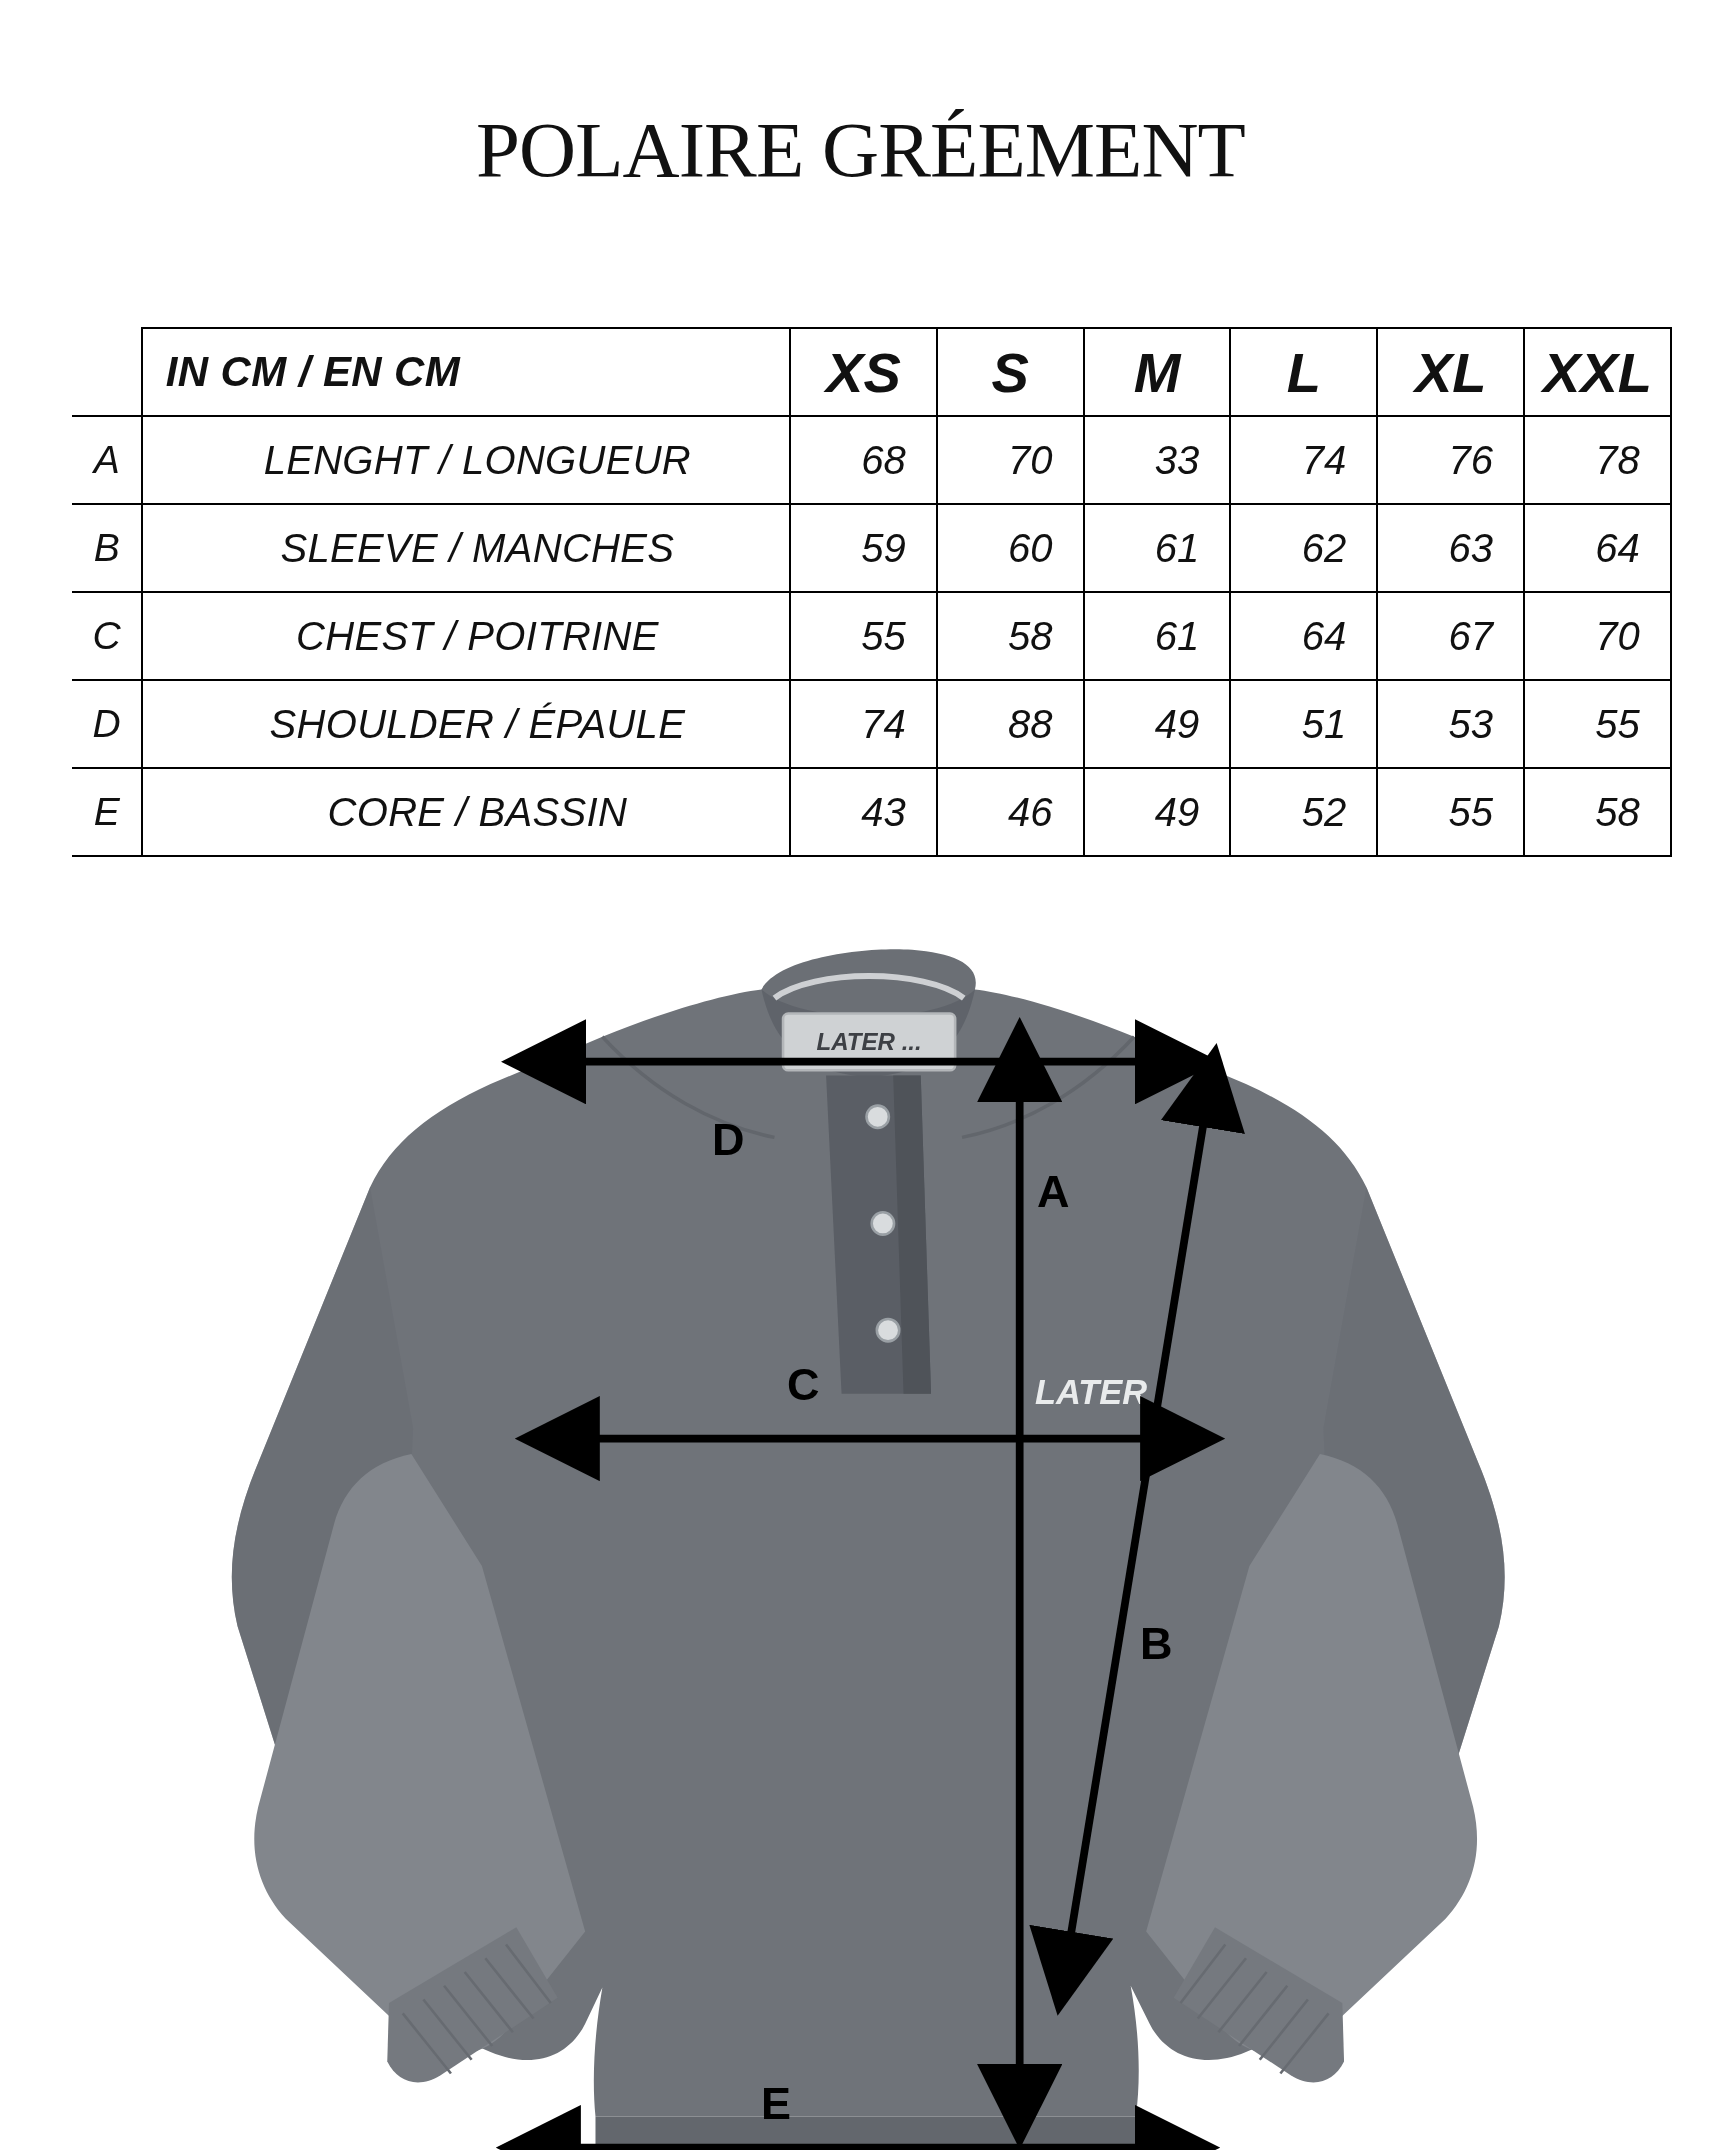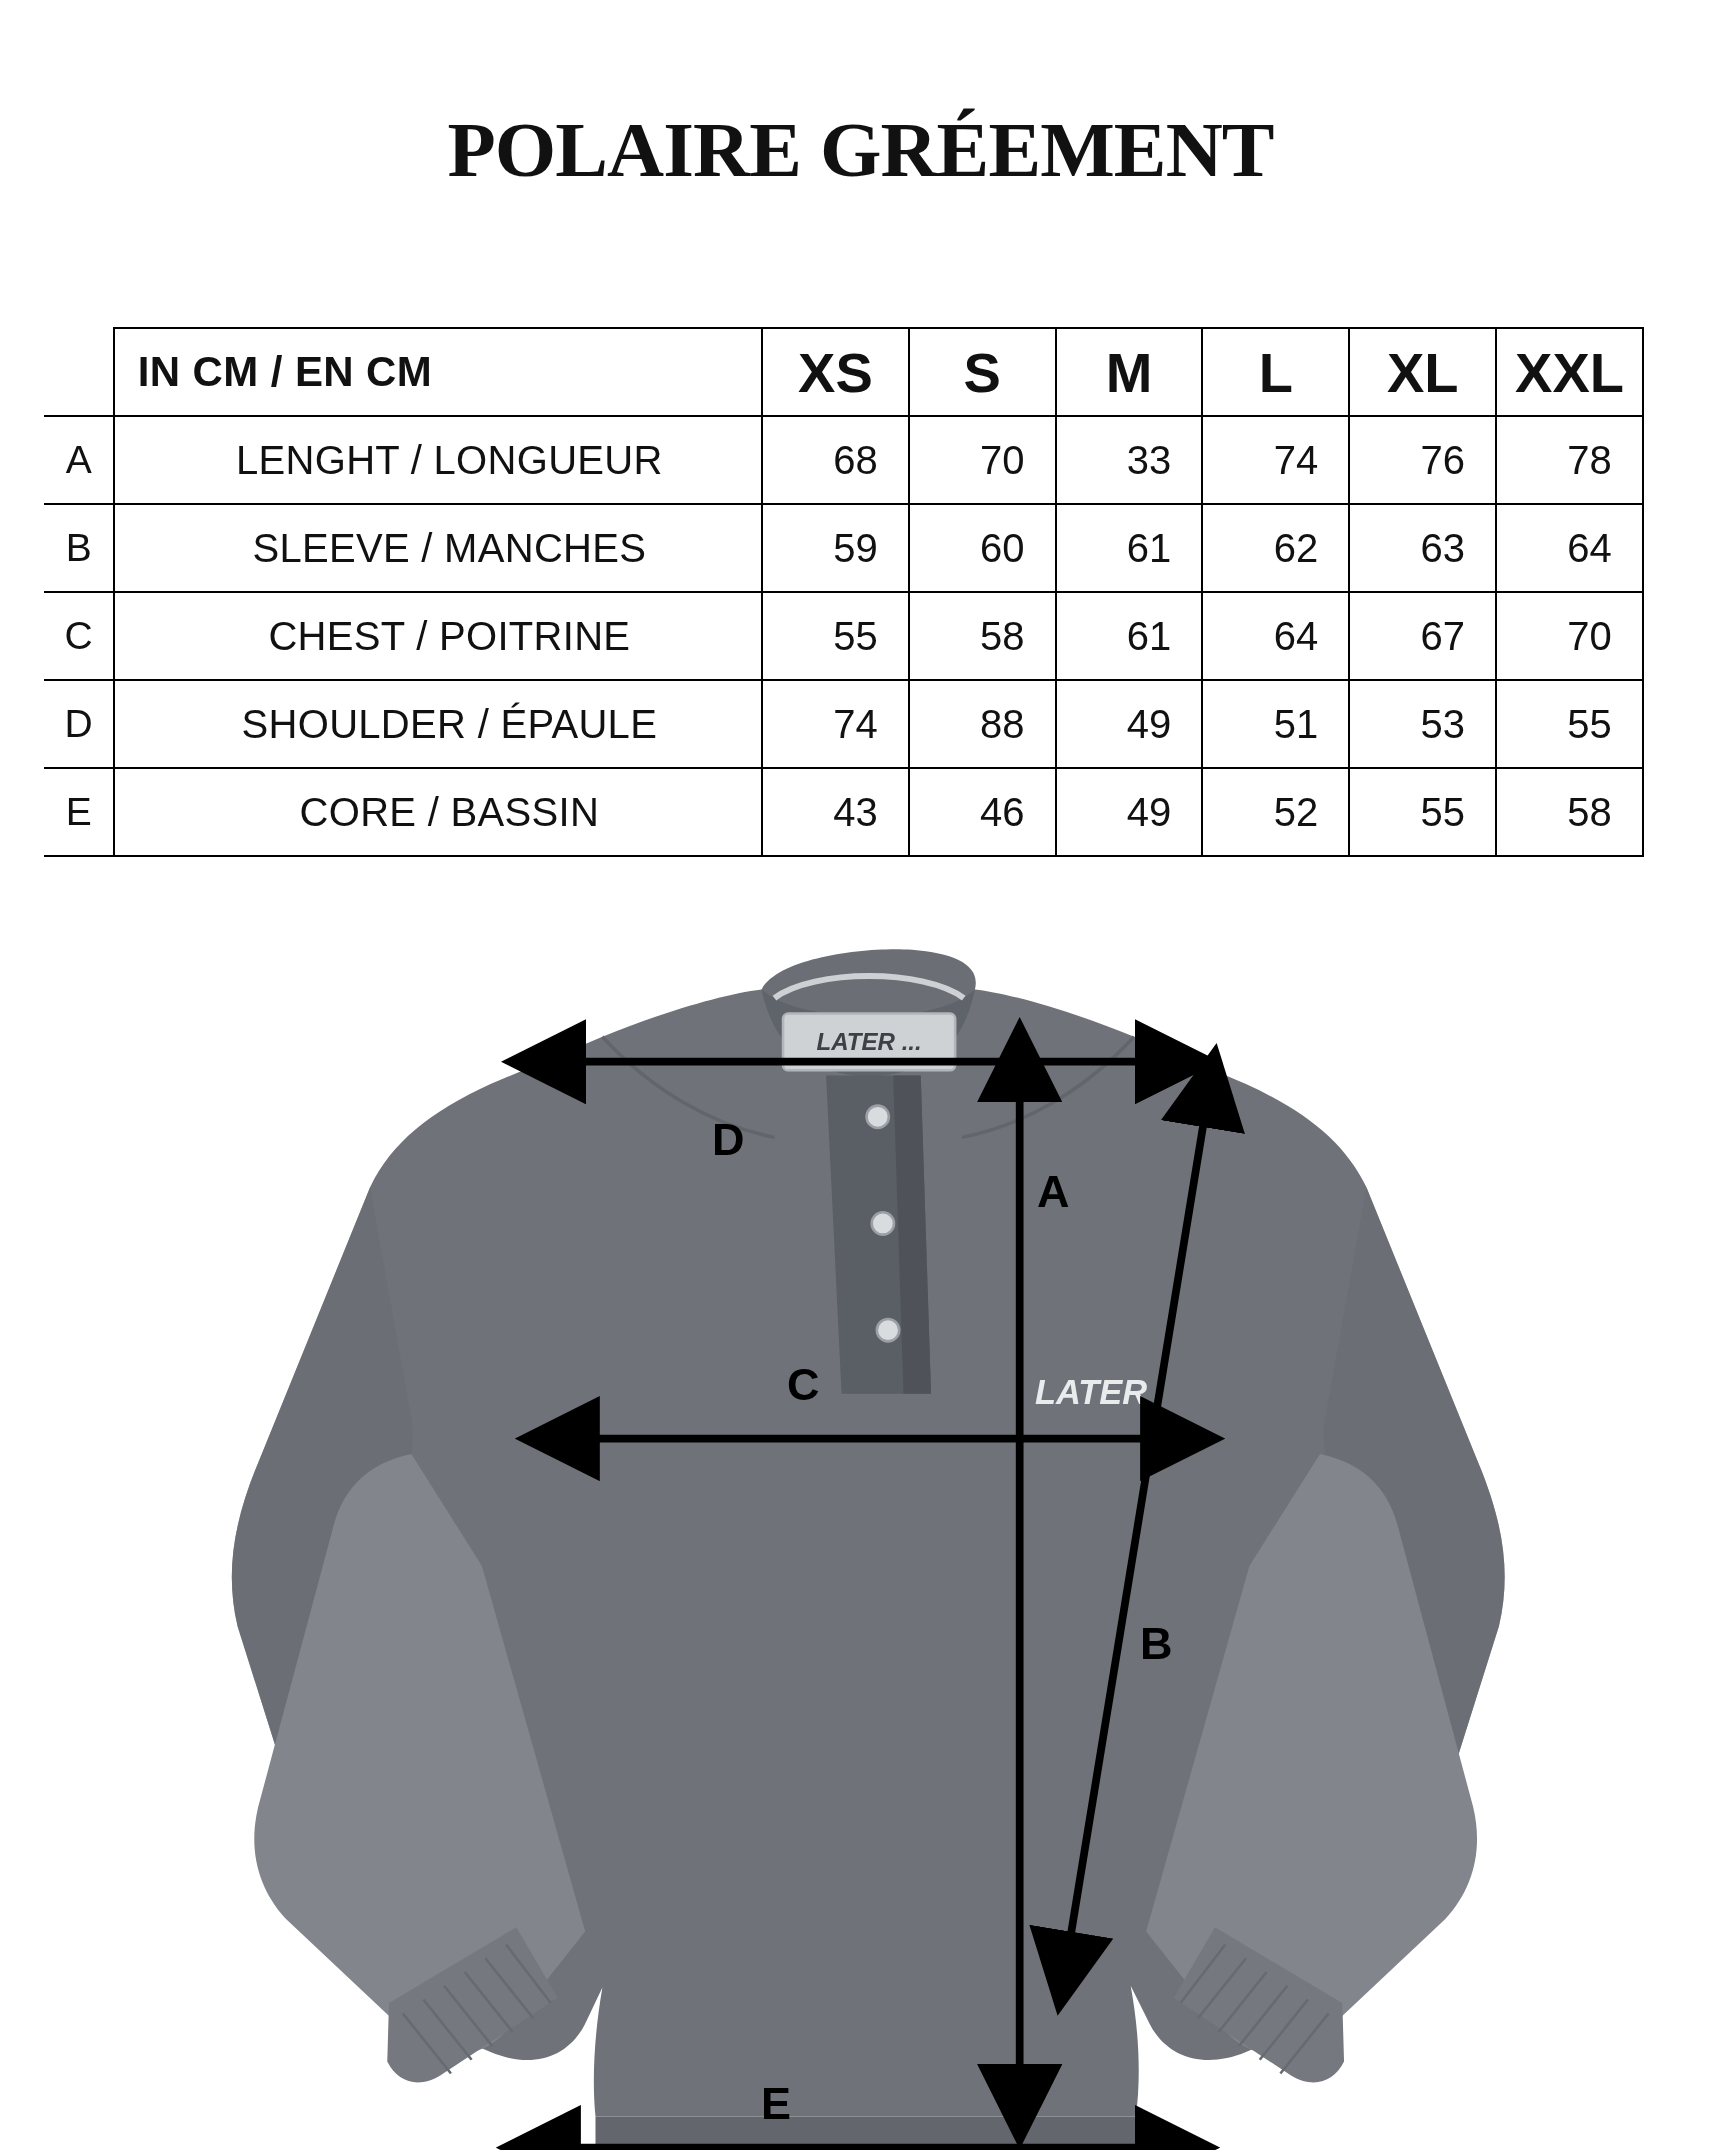--- a/index.html
+++ b/index.html
@@ -13,34 +13,35 @@
     font-family: "Liberation Sans", sans-serif;
     color: #111111;
     position: relative;
     overflow: hidden;
   }
 
   
   .title {
     text-align: center;
     font-family: "Liberation Serif", serif;
-    font-weight: bold;
+    font-weight: normal;
     font-size: 79px;
     letter-spacing: -0.9px;
     margin: 0;
     padding-top: 110px;
     line-height: 1;
   }
 
   
   .table-wrap {
     position: absolute;
-    left: 44px;
+    left: 72px;
     top: 327px;
     width: 1600px;
+    font-style: italic;
   }
   table.size-table {
     border-collapse: collapse;
     width: 1600px;
     table-layout: fixed;
   }
   table.size-table td, table.size-table th {
     border: 2.6px solid #000000;
     height: 86px;
     font-family: "Liberation Sans Narrow", "Liberation Sans", sans-serif;

